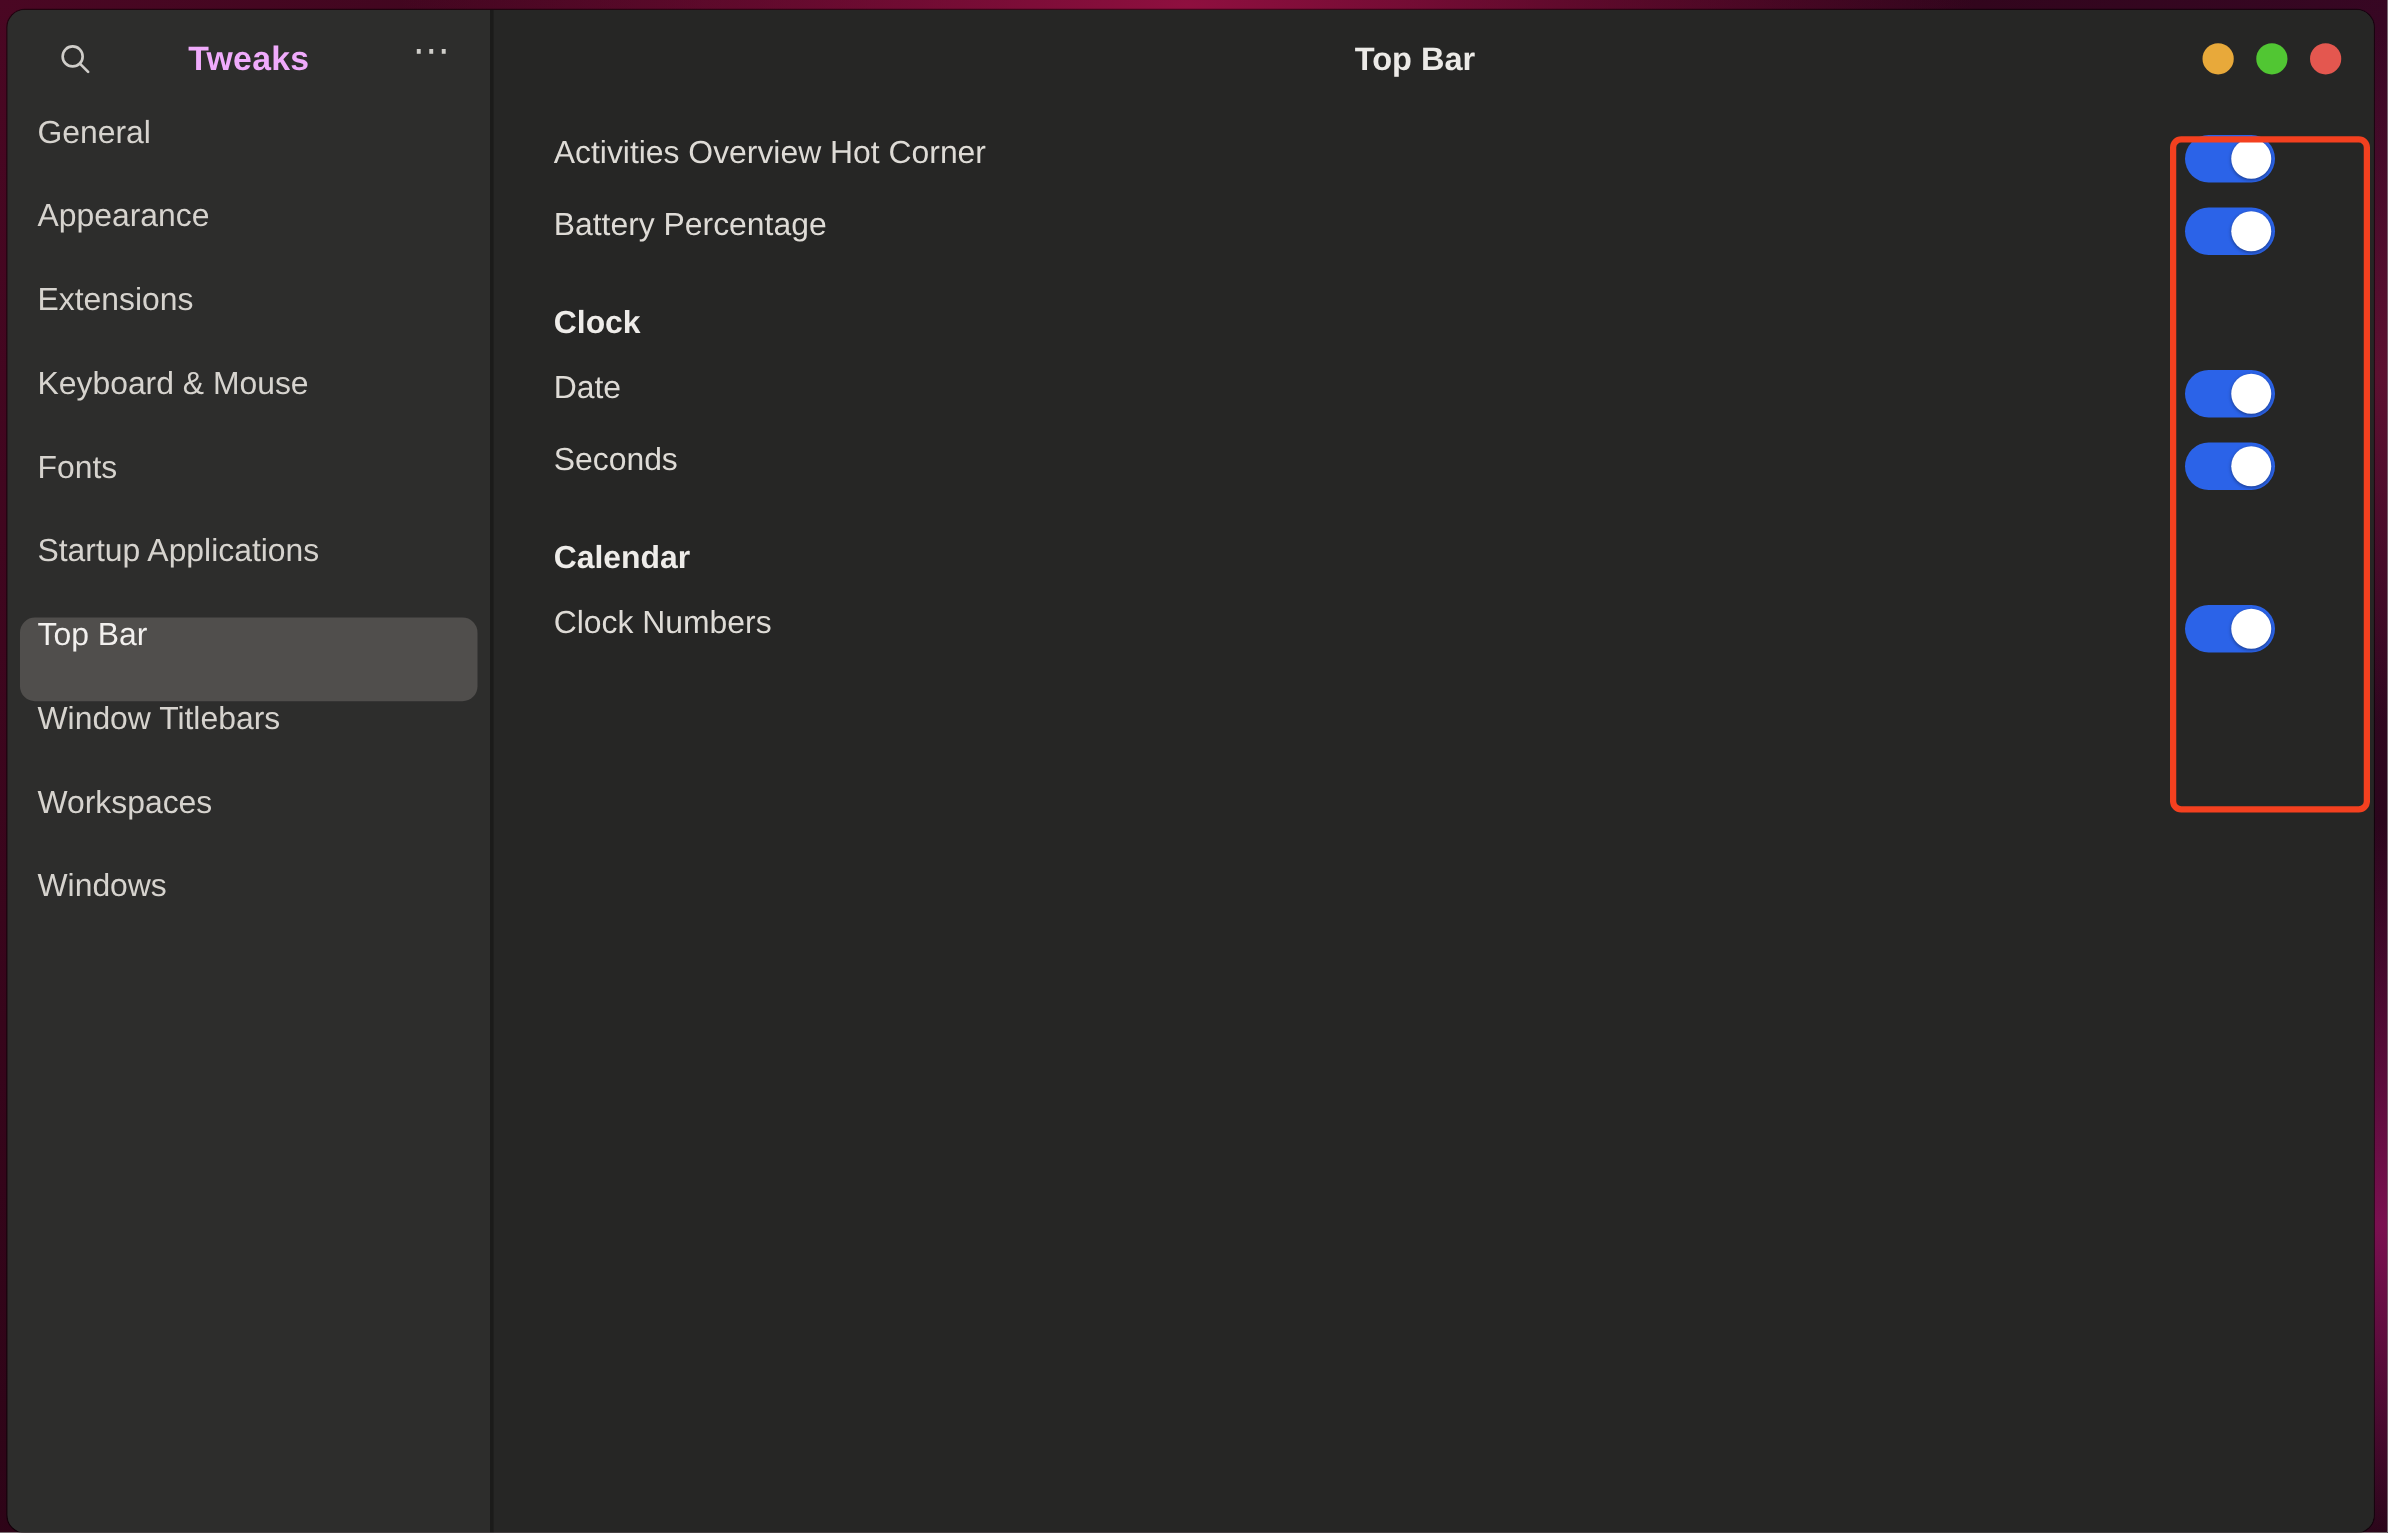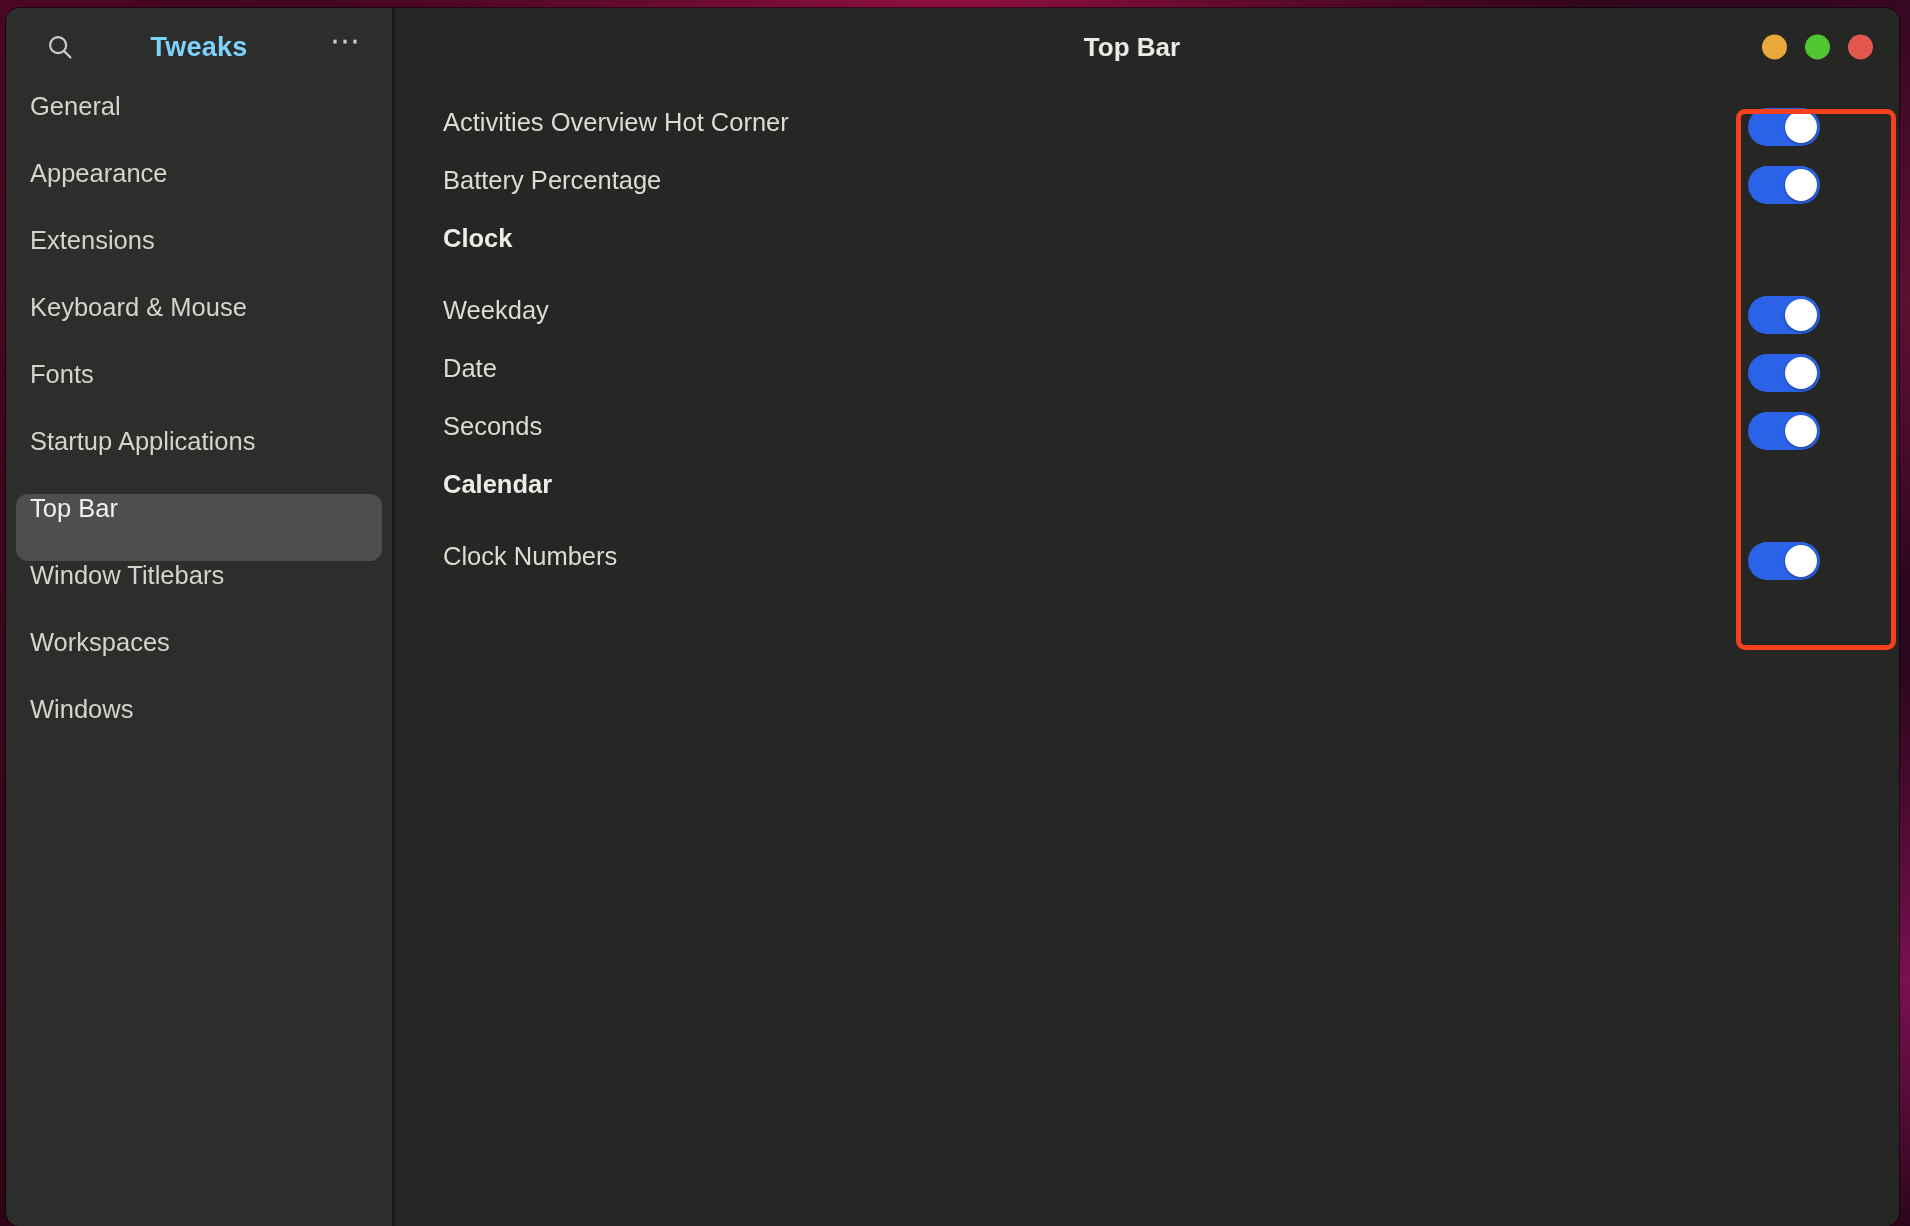--- a/index.html
+++ b/index.html
@@ -58,21 +58,21 @@
   .search-btn {
     width: 40px; height: 40px;
     display: flex; align-items: center; justify-content: center;
     cursor: pointer;
   }
   .search-btn svg { display: block; }
 
   .app-title {
     flex: 1;
     text-align: center;
-    color: #7dd3fc;
+    color: #f0abfc;
     font-size: 27px;
     font-weight: 700;
     letter-spacing: 0.2px;
     margin-left: -6px;
   }
 
   .menu-btn {
     width: 44px; height: 40px;
     display: flex; align-items: center; justify-content: center;
     color: #cfcdc9;
@@ -141,21 +141,21 @@
     padding: 0 0 0 48px;
   }
   .row-label {
     color: #dedbd6;
     font-size: 25.5px;
     flex: 1;
   }
   .group-head {
     height: 72px;
     display: flex;
-    align-items: flex-start;
+    align-items: center;
     padding: 0 0 4px 48px;
   }
   .group-head .row-label { font-weight: 700; color: #eeece9; }
 
   .switch-cell {
     width: 230px;
     display: flex;
     justify-content: center;
     align-items: center;
     flex: 0 0 230px;
@@ -275,28 +275,20 @@
               <div class="knob"></div>
             </div>
           </div>
         </div>
 
         <div class="group-head">
           <div class="row-label">Clock</div>
           <div class="switch-cell"></div>
         </div>
 
-        <div class="row">
-          <div class="row-label">Weekday</div>
-          <div class="switch-cell">
-            <div class="toggle">
-              <div class="knob"></div>
-            </div>
-          </div>
-        </div>
 
         <div class="row">
           <div class="row-label">Date</div>
           <div class="switch-cell">
             <div class="toggle">
               <div class="knob"></div>
             </div>
           </div>
         </div>
 

